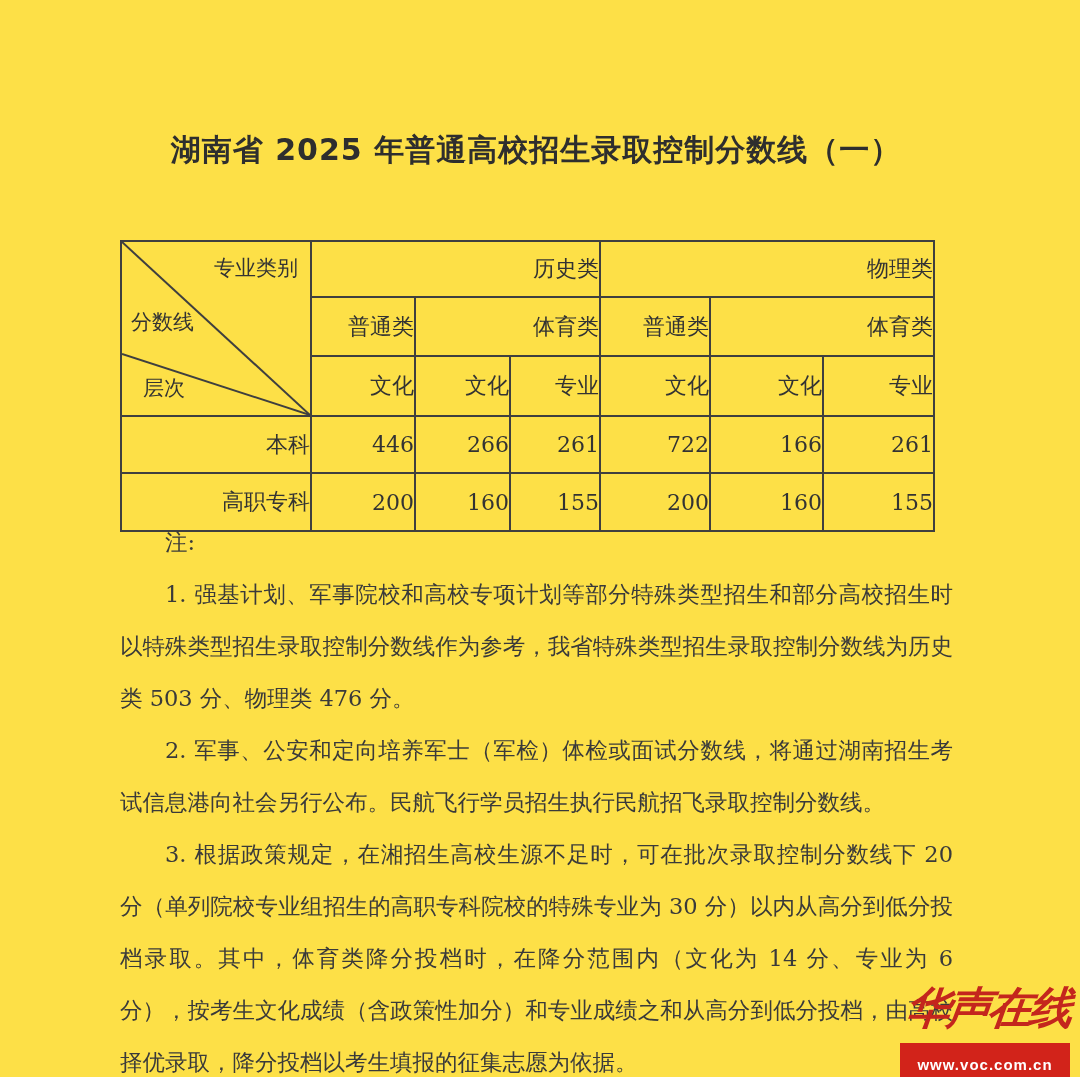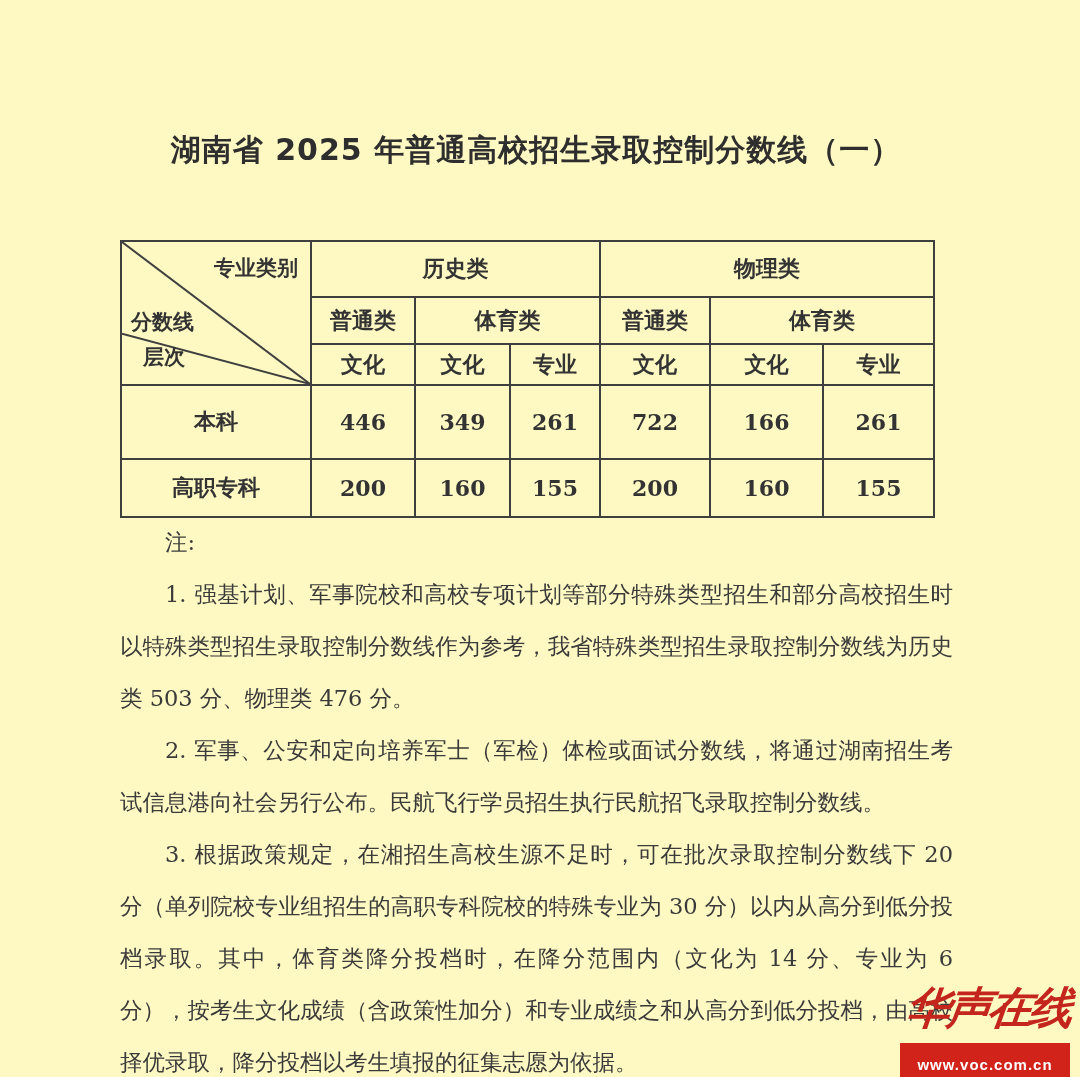--- a/index.html
+++ b/index.html
@@ -5,21 +5,21 @@
   html, body { margin: 0; padding: 0; }
   body {
     width: 1080px; height: 1077px;
     background: #ffffff;
     font-family: "DejaVu Serif", "Liberation Serif", serif;
     color: #3a3a3a;
   }
   .page {
     position: relative;
     width: 1080px; height: 1077px;
-    background: #fef9c3;
+    background: #fde047;
     overflow: hidden;
   }
   .doc-title {
     position: absolute;
     top: 130px; left: 120px; width: 832px;
     text-align: center;
     font-family: "DejaVu Sans", "Liberation Sans", sans-serif;
     font-weight: bold;
     font-size: 30px;
     letter-spacing: 1px;
@@ -27,31 +27,30 @@
     white-space: nowrap;
   }
   table.score-table {
     position: absolute;
     top: 240px; left: 120px;
     border-collapse: collapse;
     table-layout: fixed;
   }
   .score-table td {
     border: 2px solid #3f3f3f;
-    text-align: center;
+    text-align: right;
     vertical-align: middle;
     font-size: 22px;
     color: #333333;
     padding: 0;
-    font-weight: bold;
   }
   .score-table .r1 { height: 56px; }
-  .score-table .r2 { height: 47px; }
-  .score-table .r3 { height: 41px; }
-  .score-table .r4 { height: 74px; margin-top: 23px; }
+  .score-table .r2 { height: 59px; }
+  .score-table .r3 { height: 60px; }
+  .score-table .r4 { height: 57px; margin-top: 23px; }
   .score-table .r5 { height: 58px; }
   td.corner-cell {
     position: relative;
     padding: 0;
   }
   .corner-cell svg {
     position: absolute;
     top: 0; left: 0;
     width: 100%; height: 100%;
     display: block;
@@ -148,21 +147,21 @@
         <td>文化</td>
         <td>文化</td>
         <td>专业</td>
         <td>文化</td>
         <td>文化</td>
         <td>专业</td>
       </tr>
       <tr class="r4">
         <td>本科</td>
         <td>446</td>
-        <td>349</td>
+        <td>266</td>
         <td>261</td>
         <td>722</td>
         <td>166</td>
         <td>261</td>
       </tr>
       <tr class="r5">
         <td>高职专科</td>
         <td>200</td>
         <td>160</td>
         <td>155</td>

